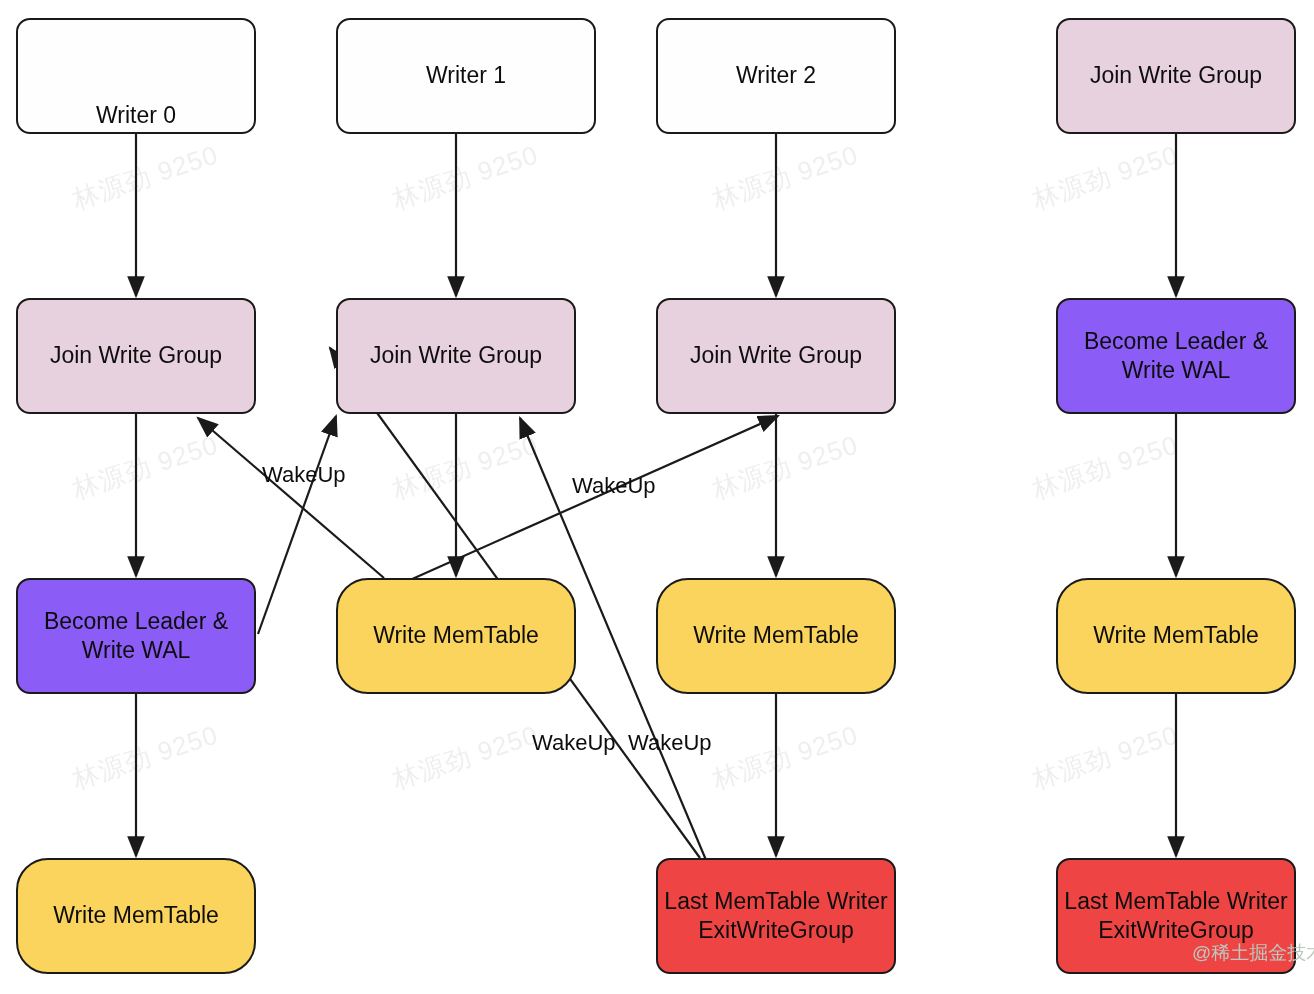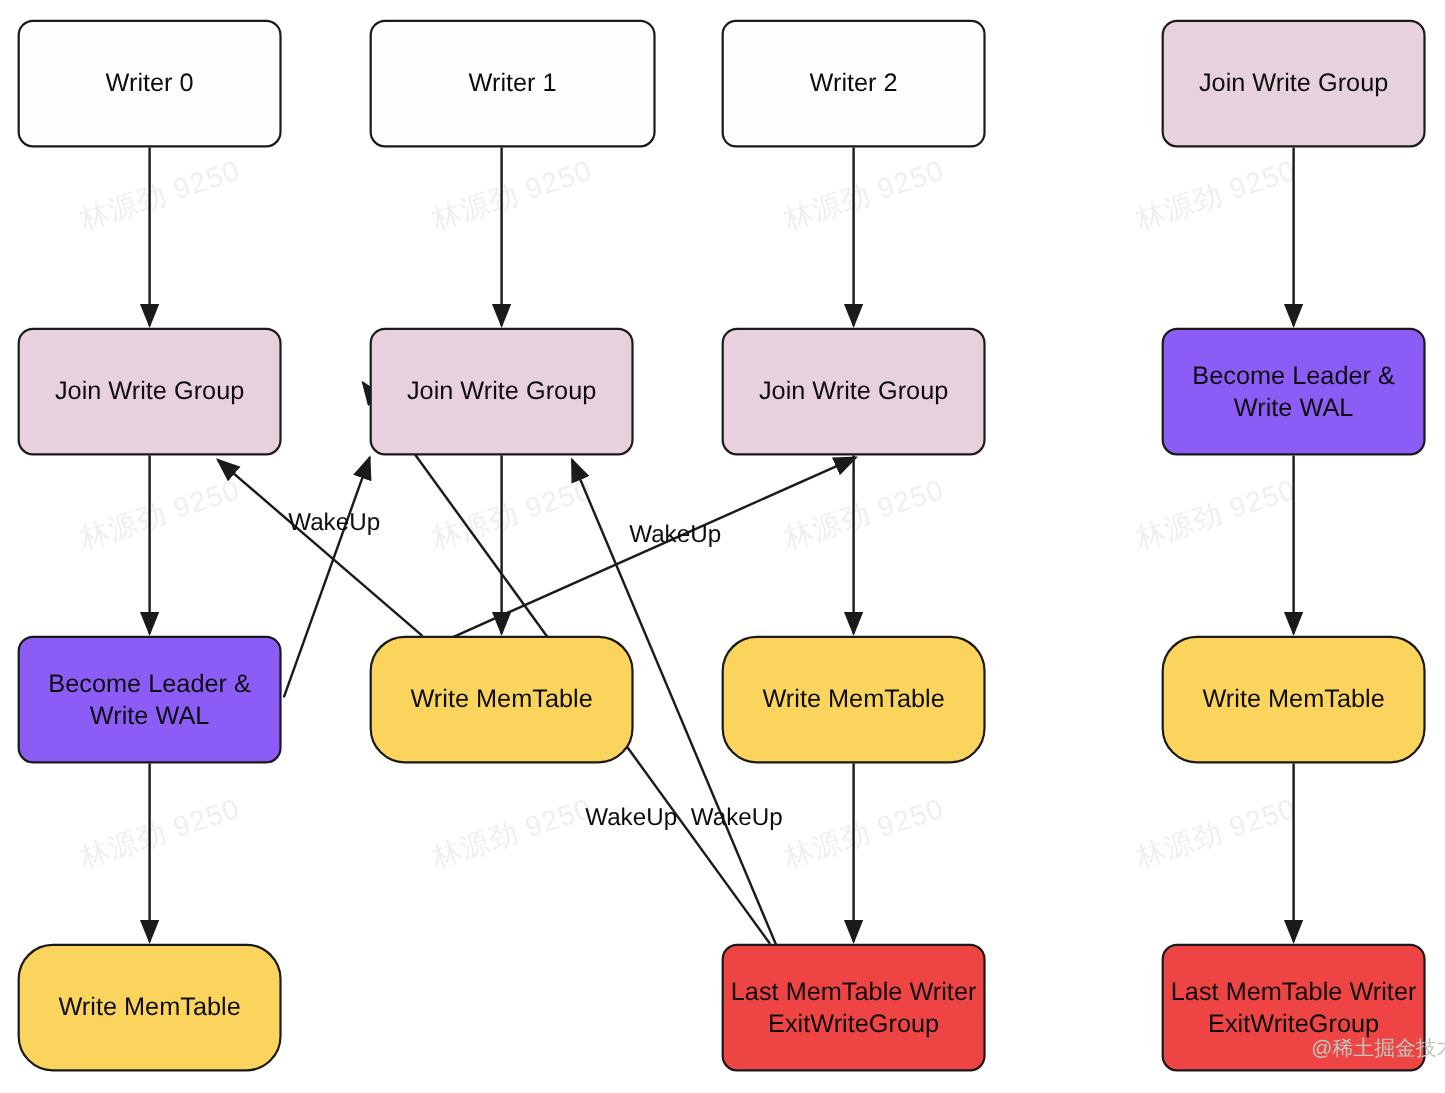--- a/index.html
+++ b/index.html
@@ -125,21 +125,21 @@
         <line x1="1176" y1="694" x2="1176" y2="856" stroke="#1a1a1a" stroke-width="2.2" marker-end="url(#arrowhead)"></line>
         <line x1="258" y1="634" x2="336" y2="416" stroke="#1a1a1a" stroke-width="2.2" marker-end="url(#arrowhead)"></line>
         <line x1="384" y1="578" x2="198" y2="418" stroke="#1a1a1a" stroke-width="2.2" marker-end="url(#arrowhead)"></line>
         <line x1="392" y1="588" x2="778" y2="416" stroke="#1a1a1a" stroke-width="2.2" marker-end="url(#arrowhead)"></line>
         <line x1="700" y1="858" x2="330" y2="348" stroke="#1a1a1a" stroke-width="2.2" marker-end="url(#arrowhead)"></line>
         <line x1="706" y1="860" x2="520" y2="418" stroke="#1a1a1a" stroke-width="2.2" marker-end="url(#arrowhead)"></line>
       </g>
   </svg>
 
   <div id="node-layer">
-      <div class="node fill-white" style="left: 16px; top: 18px; width: 240px; height: 116px;">
+      <div class="node fill-white" style="left: 16px; top: 18px; width: 240px; height: 116px; align-items: flex-end;">
         <span class="node-label">Writer 0</span>
       </div>
       <div class="node fill-white" style="left: 336px; top: 18px; width: 260px; height: 116px;">
         <span class="node-label">Writer 1</span>
       </div>
       <div class="node fill-white" style="left: 656px; top: 18px; width: 240px; height: 116px; border-radius: 13px;">
         <span class="node-label">Writer 2</span>
       </div>
       <div class="node fill-pink" style="left: 1056px; top: 18px; width: 240px; height: 116px;">
         <span class="node-label">Join Write Group</span>

